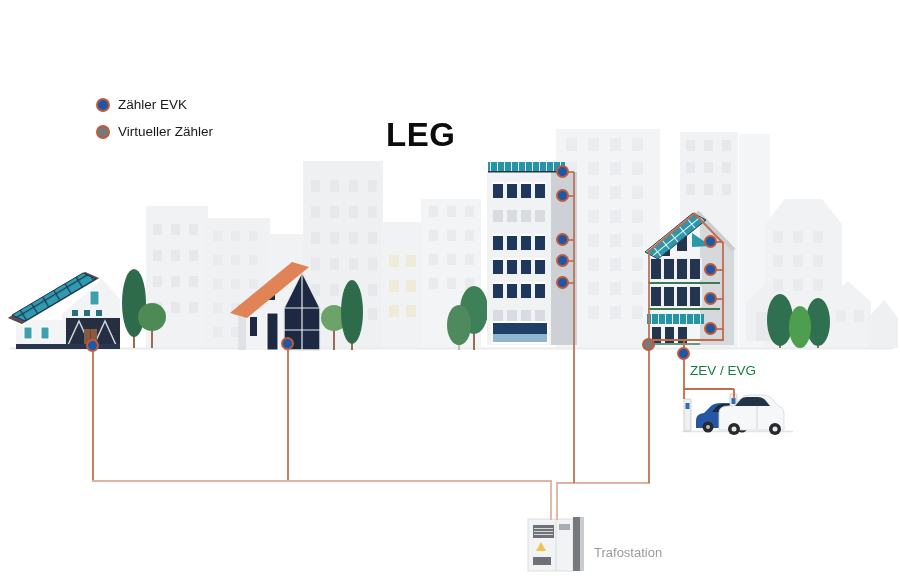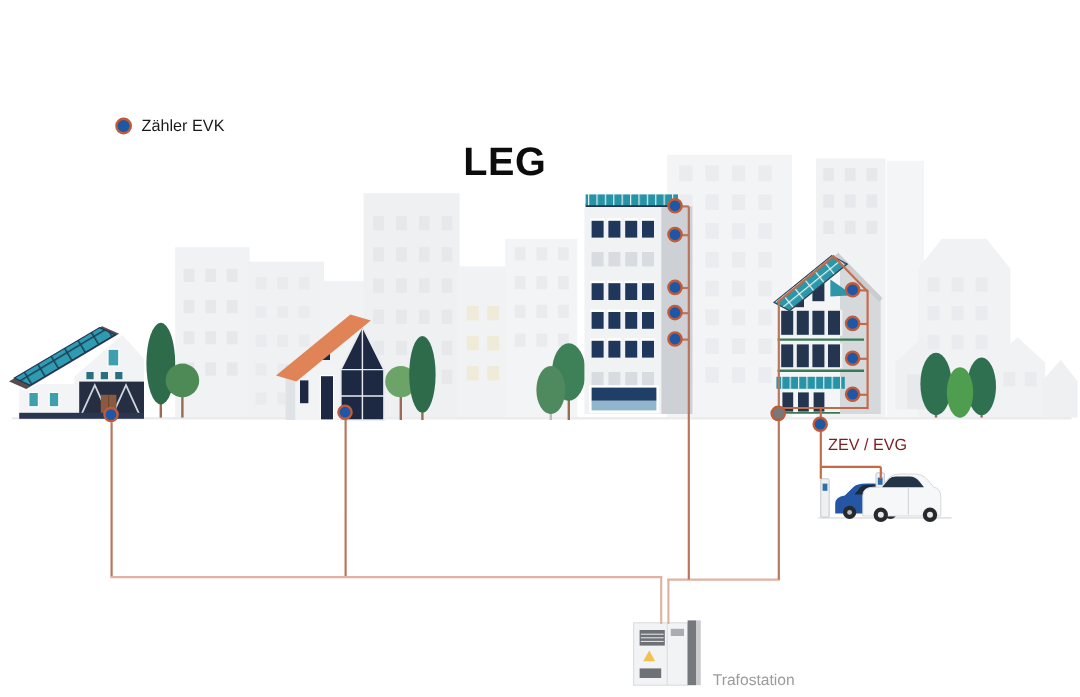--- a/index.html
+++ b/index.html
@@ -5,22 +5,22 @@
   html,body{margin:0;padding:0;background:#fff;font-family:"Liberation Sans",sans-serif;}
   .canvas{position:relative;width:900px;height:581px;background:#fff;overflow:hidden;padding-left:19px;}
   svg.layer{position:absolute;left:0;top:0;}
   #meters{position:absolute;left:0;top:0;width:900px;height:581px;pointer-events:none;}
   .meter{position:absolute;width:9px;height:9px;border-radius:50%;border:2.5px solid #c05a38;}
   .legend{position:absolute;left:96px;top:91px;}
   .legend-row{display:flex;align-items:center;height:27px;}
   .legend-row .dot{width:10px;height:10px;border-radius:50%;border:2.5px solid #c05a38;flex:none;margin-right:8px;}
   .legend-row .lbl{font-size:13.5px;color:#1a1a1a;}
   .title{position:absolute;left:386px;top:116px;font-size:33px;font-weight:bold;color:#0c0c0c;letter-spacing:.5px;}
-  .zev{position:absolute;left:690px;top:363px;font-size:13.5px;color:#7f1d1d;}
-  .trafo{position:absolute;left:594px;top:545px;font-size:13px;color:#9c9c9c;margin-top:14px;}
+  .zev{position:absolute;left:690px;top:363px;font-size:13.5px;color:#15803d;}
+  .trafo{position:absolute;left:594px;top:545px;font-size:13px;color:#9c9c9c;}
 </style>
 </head>
 <body>
 
 <div class="canvas">
 
   <svg class="layer" width="900" height="581" viewBox="0 0 900 581">
     <defs>
       <pattern id="pvA" width="13" height="8" patternUnits="userSpaceOnUse" patternTransform="rotate(-31)">
         <rect width="13" height="8" fill="#2e9bb0"></rect>
@@ -400,19 +400,23 @@
       <div class="meter" style="left: 704px; top: 322px; background: rgb(29, 87, 165); border-color: rgb(192, 90, 56);"></div>
       <div class="meter" style="left: 642px; top: 338px; background: rgb(119, 120, 122); border-color: rgb(192, 90, 56);"></div>
       <div class="meter" style="left: 677px; top: 347px; background: rgb(29, 87, 165); border-color: rgb(192, 90, 56);"></div>
     </div>
 
   <div class="legend">
     <div class="legend-row">
       <span class="dot" style="background: rgb(29, 87, 165); border-color: rgb(192, 90, 56);"></span>
       <span class="lbl">Zähler EVK</span>
     </div>
+    <div class="legend-row">
+      <span class="dot" style="background: rgb(119, 120, 122); border-color: rgb(192, 90, 56);"></span>
+      <span class="lbl">Virtueller Zähler</span>
+    </div>
   </div>
 
   <div class="title">LEG</div>
   <div class="zev">ZEV / EVG</div>
   <div class="trafo">Trafostation</div>
 
 </div>
 
 </body></html>

